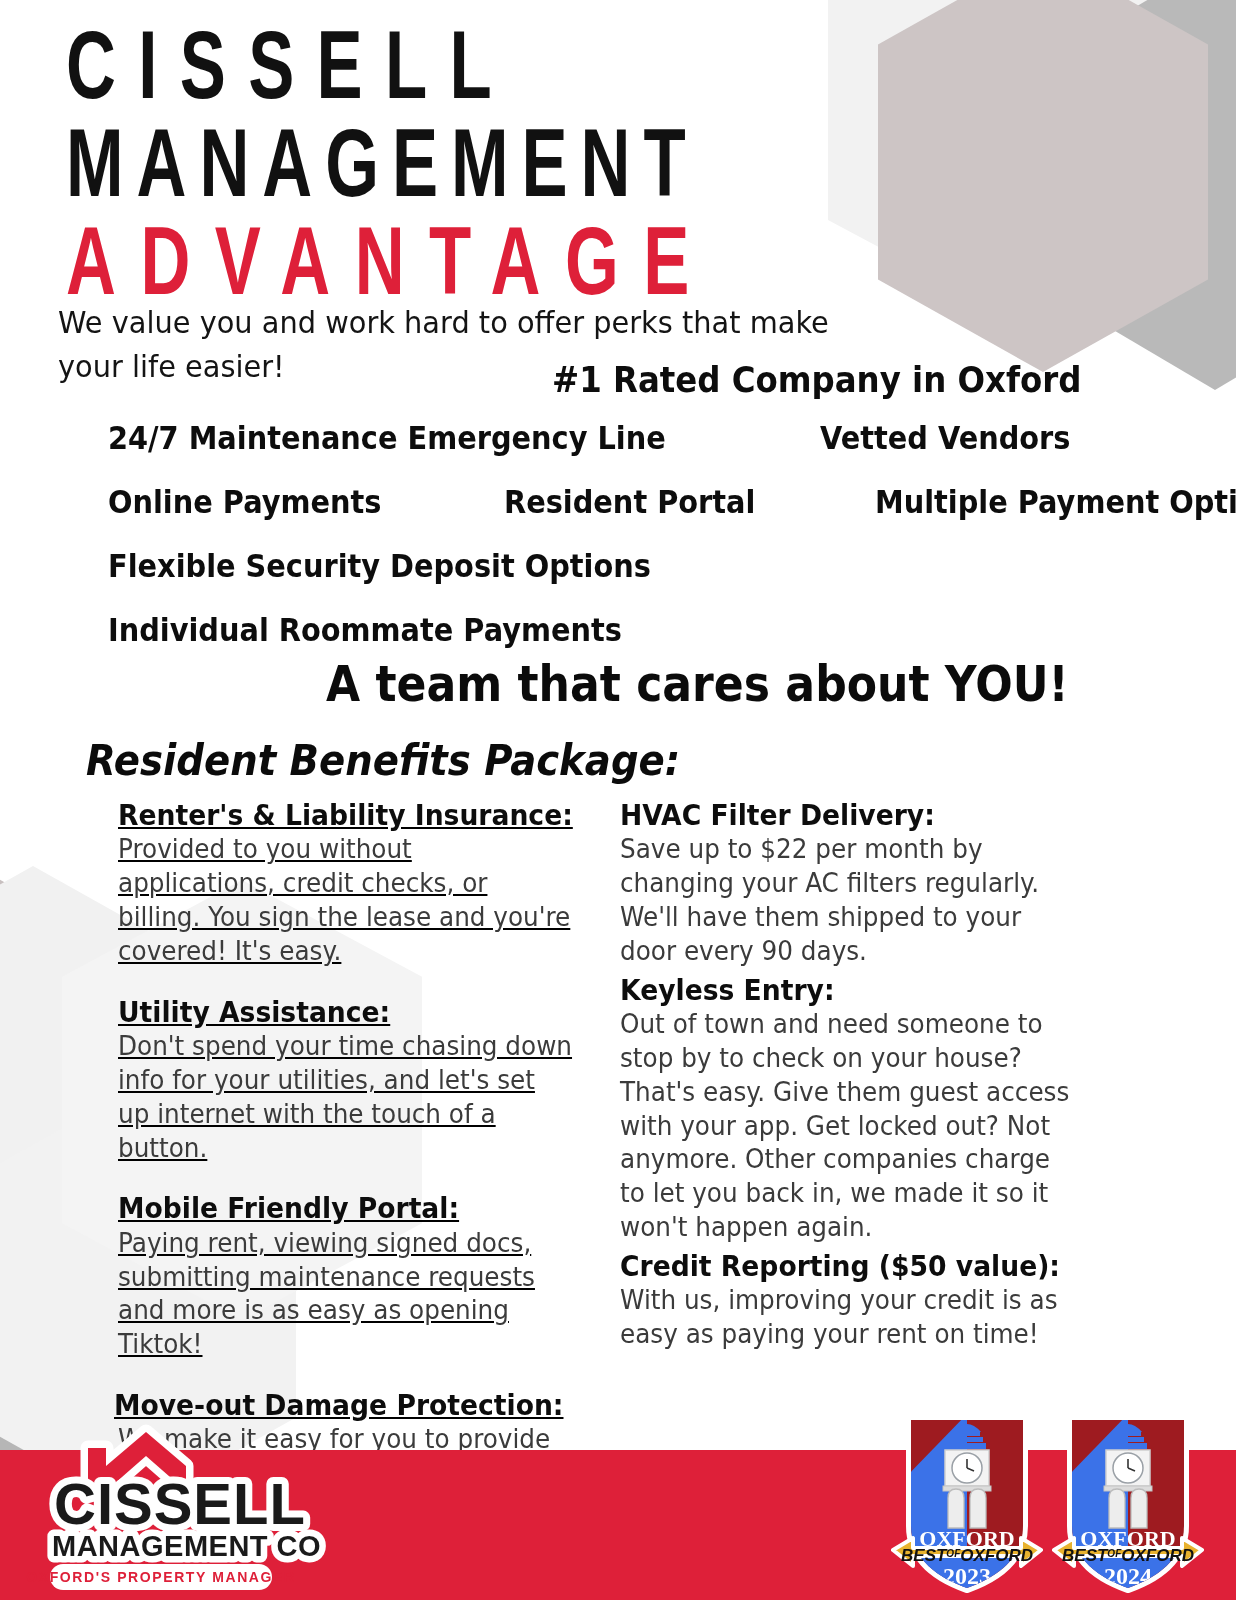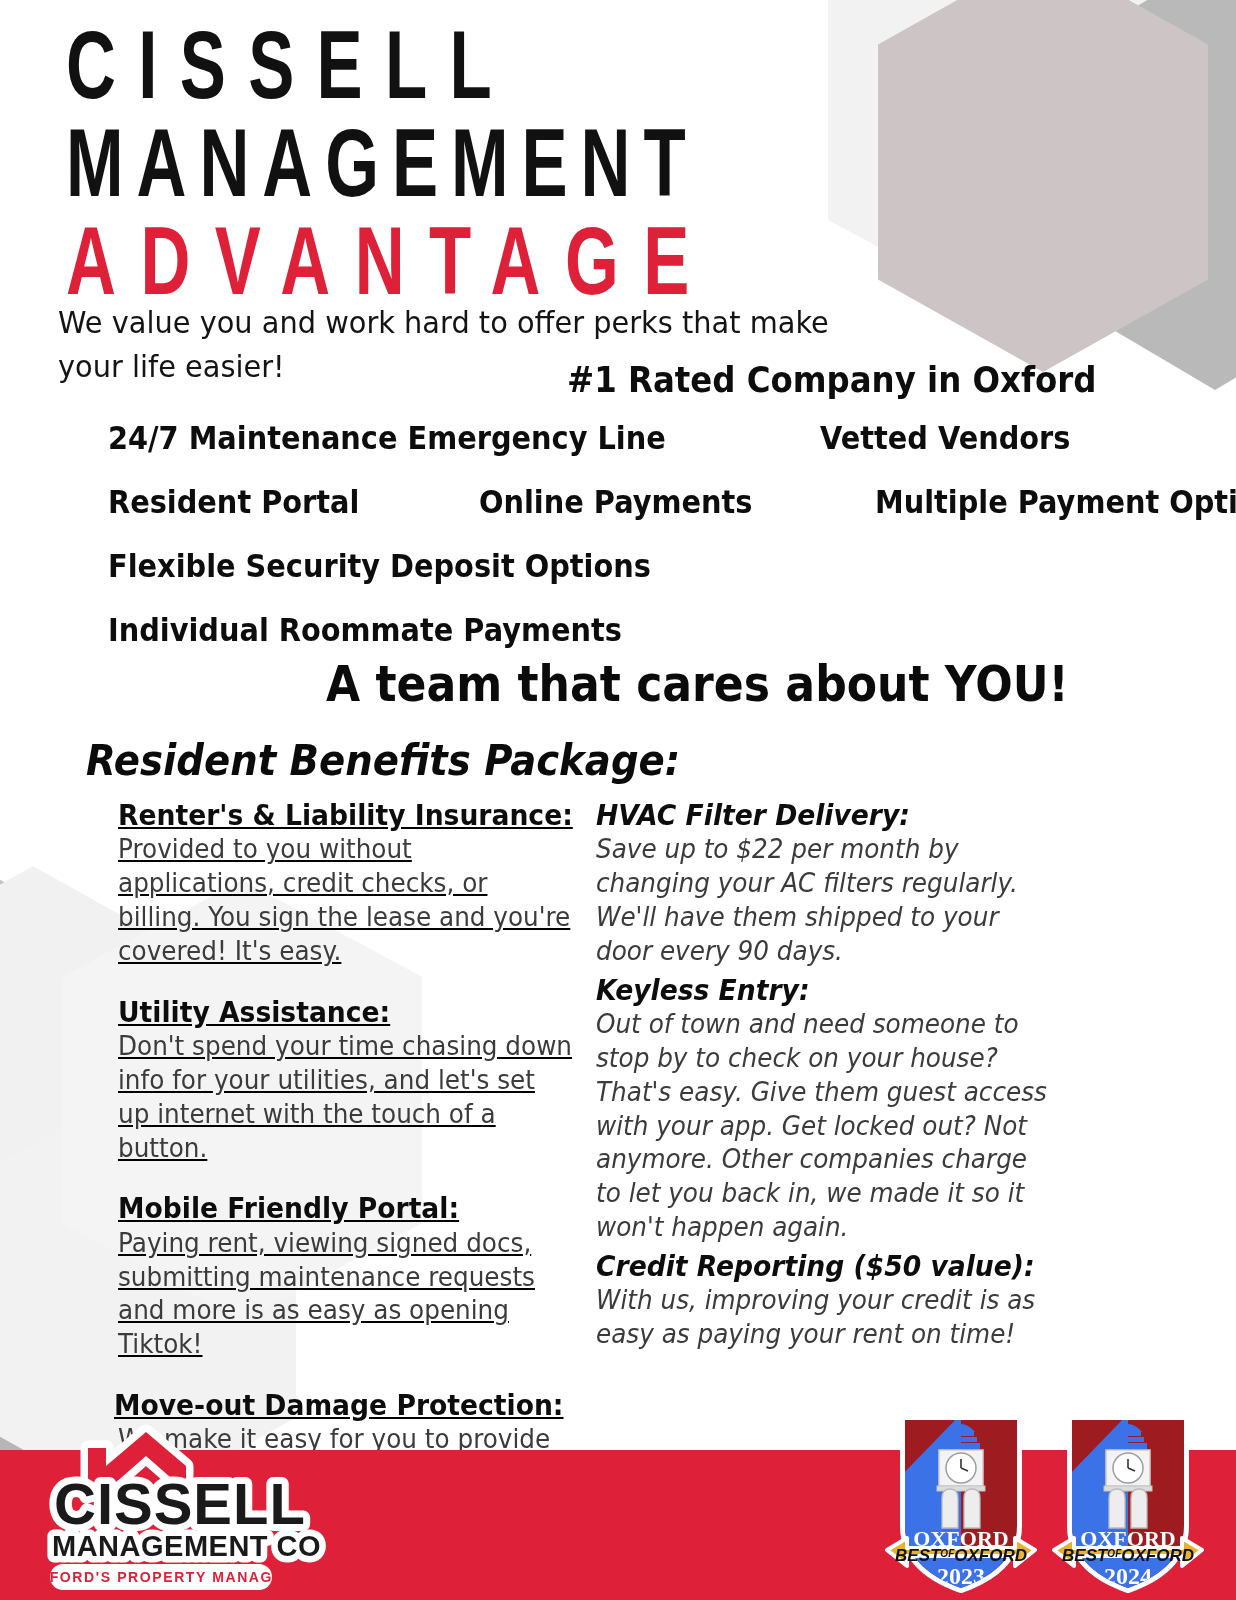--- a/index.html
+++ b/index.html
@@ -79,21 +79,21 @@
     font-size:32px;
     color:#0d0d0d;
     margin-left:12px;
     margin-right:22px;
     transform:scaleX(0.90);
     transform-origin:left center;
   }
 
   
   .top-rated {
-    position:absolute; left:507px; top:348px;
+    position:absolute; left:492px; top:348px;
     display:flex; align-items:center; z-index:4;justify-content:flex-end;
   }
   .top-rated .shield { width:50px; height:62px; }
   .top-rated .lbl {
     font-family:"DejaVu Sans", sans-serif;
     font-weight:700; font-size:36px; color:#0d0d0d;
     margin-left:10px; white-space:nowrap;
     transform:scaleX(0.90); transform-origin:left center;
   }
 
@@ -121,21 +121,21 @@
     font-weight:700; font-style:italic;
     font-size:42px; color:#0b0b0b;
     margin-left:14px; white-space:nowrap;
     transform:scaleX(0.92); transform-origin:left center;
   }
 
   
   .cols { position:absolute; top:800px; left:0; width:1236px; z-index:3; }
   .col { position:absolute; top:0; }
   .col-left  { left:118px;  width:480px; }
-  .col-right { left:596px;  width:478px;font-style:italic; }
+  .col-right { left:620px;  width:478px; }
 
   .bhead {
     font-family:"DejaVu Sans", sans-serif;
     font-weight:700;
     font-size:28px;
     color:#0d0d0d;
     line-height:1.16;
     transform:scaleX(0.95); transform-origin:left bottom;
     white-space:nowrap;
   }
@@ -157,21 +157,21 @@
     position:absolute; left:0; top:1450px;
     width:1236px; height:150px;
     background:#DE2039; z-index:5;
   }
 
   
   .flogo { position:absolute; left:26px; top:1412px; width:300px; height:182px; z-index:7; }
   .flogo svg { width:100%; height:100%; display:block; }
 
   
-  .badges { position:absolute; right:16px; top:1398px; z-index:7; display:flex; gap:15px; }
+  .badges { position:absolute; right:16px; top:1398px; z-index:7; display:flex; gap:9px; }
   .badge { width:152px; height:196px; position:relative; }
   .badge svg { width:100%; height:100%; display:block; }
 </style>
 </head>
 <body>
 
 <div class="bg">
 
   <div class="hex" style="left:828px; top:-92px; width:330px; height:400px; background:#f2f2f2;"></div>
   <div class="hex" style="left:1055px; top:-40px; width:320px; height:430px; background:#b9b9b9;"></div>
@@ -236,32 +236,32 @@
     <div class="frow">
       <span class="fitem">
         <span class="shield">
           <span class="sh-body"></span>
           <span class="sh-check">
               <svg viewBox="0 0 42 52">
                 <path d="M10 22 L17.5 30 L32 14" fill="none" stroke="#fff" stroke-width="6" stroke-linecap="round" stroke-linejoin="round"></path>
               </svg>
             </span>
         </span>
+        <span class="lbl">Online Payments</span>
+      </span>
+      <span class="fitem">
+        <span class="shield">
+          <span class="sh-body"></span>
+          <span class="sh-check">
+              <svg viewBox="0 0 42 52">
+                <path d="M10 22 L17.5 30 L32 14" fill="none" stroke="#fff" stroke-width="6" stroke-linecap="round" stroke-linejoin="round"></path>
+              </svg>
+            </span>
+        </span>
         <span class="lbl">Resident Portal</span>
-      </span>
-      <span class="fitem">
-        <span class="shield">
-          <span class="sh-body"></span>
-          <span class="sh-check">
-              <svg viewBox="0 0 42 52">
-                <path d="M10 22 L17.5 30 L32 14" fill="none" stroke="#fff" stroke-width="6" stroke-linecap="round" stroke-linejoin="round"></path>
-              </svg>
-            </span>
-        </span>
-        <span class="lbl">Online Payments</span>
       </span>
       <span class="fitem">
         <span class="shield">
           <span class="sh-body"></span>
           <span class="sh-check">
               <svg viewBox="0 0 42 52">
                 <path d="M10 22 L17.5 30 L32 14" fill="none" stroke="#fff" stroke-width="6" stroke-linecap="round" stroke-linejoin="round"></path>
               </svg>
             </span>
         </span>

